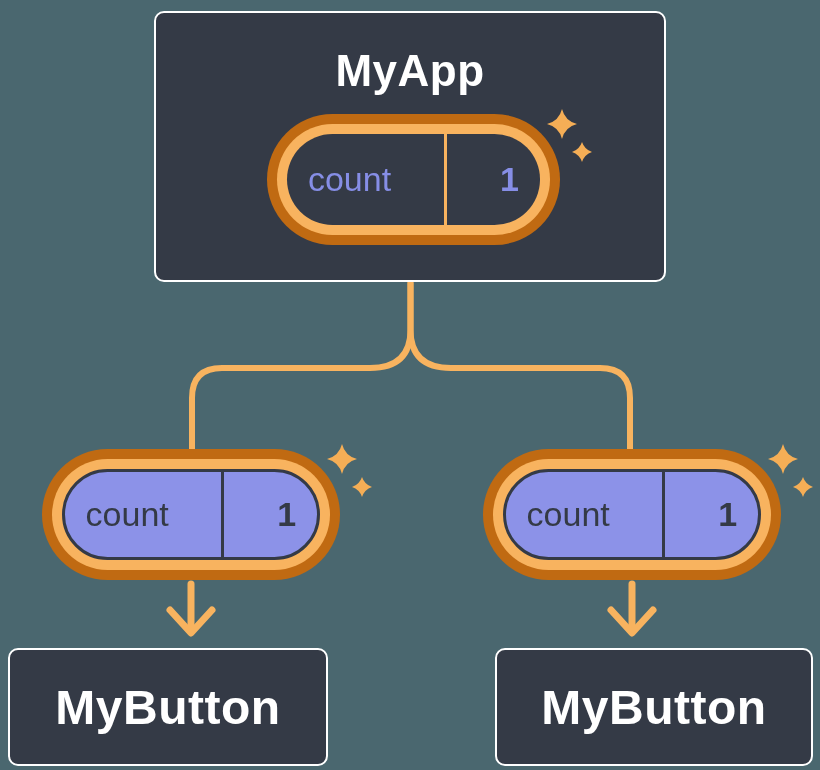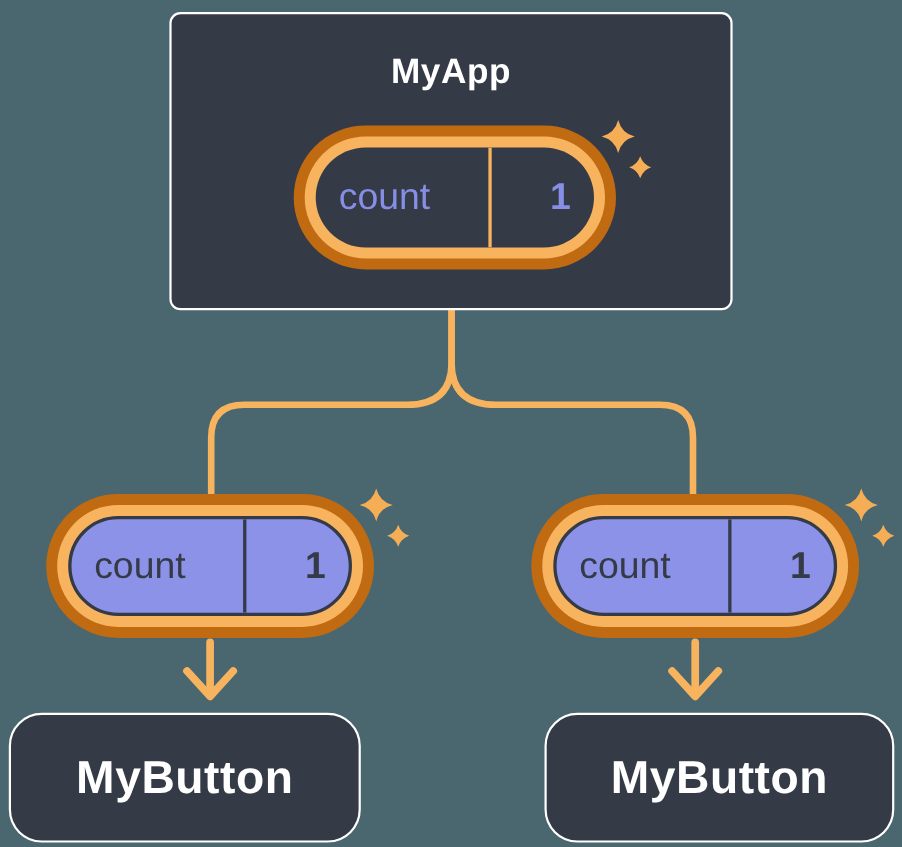--- a/index.html
+++ b/index.html
@@ -46,33 +46,32 @@
     background: var(--node-fill);
     border: 2px solid var(--node-border);
     border-radius: 10px;
     z-index: 2;
   }
   .node-root { left: 154px; top: 11px; width: 512px; height: 271px; }
   .node-root .node-title {
     margin-top: 33px;
     text-align: center;
     color: #fff;
-    font-size: 32px;
+    font-size: 44px;
     font-weight: 700;
     letter-spacing: 0.5px;
   }
   .node-button {
     display: flex;
     align-items: center;
     justify-content: center;
     color: #fff;
-    font-size: 42px;
+    font-size: 48px;
     font-weight: 700;
     letter-spacing: 0.5px;
-    border-radius: 30px;
   }
   .node-button-left  { left: 8px;   top: 648px; width: 320px; height: 118px; }
   .node-button-right { left: 495px; top: 648px; width: 318px; height: 118px; }
 
   
   .pill {
     position: absolute;
     background: var(--ring-outer);
     border-radius: 999px;
     padding: 10px;

